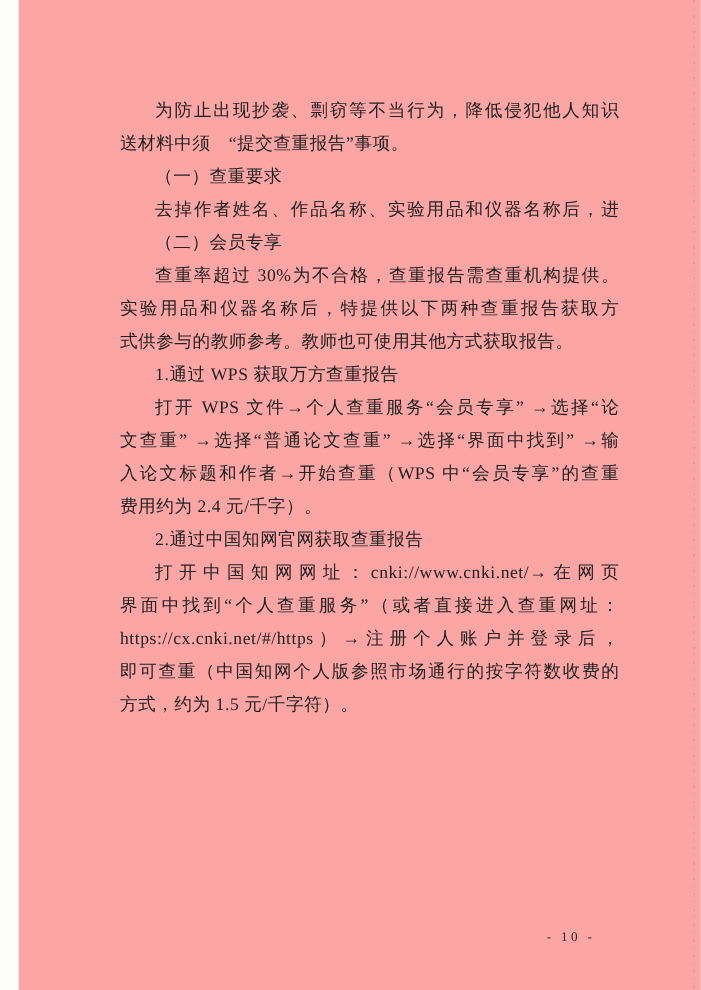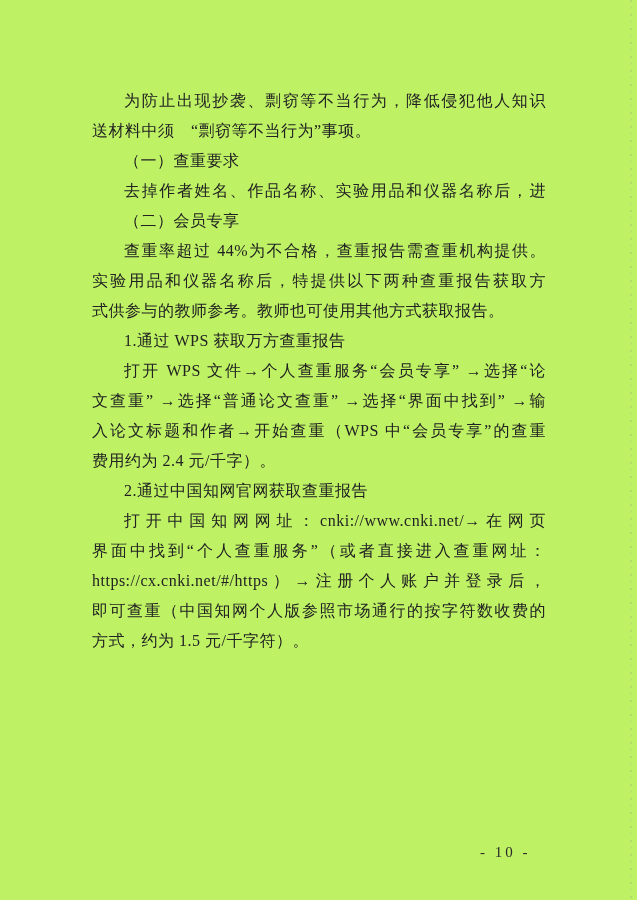--- a/index.html
+++ b/index.html
@@ -10,21 +10,22 @@
     width: 637px;
     height: 900px;
     background: #fdfdfc;
     font-family: "Liberation Serif", "DejaVu Serif", serif;
     position: relative;
     overflow: hidden;
   }
   .page {
     position: absolute;
     inset: 0;
-    background: #bef264;
+    background: #fca5a5;
+    margin-left: 17px;
   }
   .text-block {
     position: absolute;
     left: 92px;
     top: 86px;
     width: 454px;
   }
   .line {
     height: 30px;
     line-height: 30px;
@@ -38,21 +39,21 @@
   .line.indent {
     text-indent: 2em;
   }
   .line.fill {
     text-align-last: justify;
   }
   .page-number {
     position: absolute;
     left: 480px;
     top: 844px;
-    font-size: 15px;
+    font-size: 12px;
     color: #2a2a2a;
     letter-spacing: 3px;
   }
   .scan-noise {
     position: absolute;
     right: 5px;
     top: 0;
     width: 2px;
     height: 100%;
     background: repeating-linear-gradient(
@@ -67,25 +68,25 @@
       rgba(255,255,255,0) 14px
     );
   }
 </style>
 </head>
 <body>
 
 <div class="page">
   <div class="text-block" id="text-block">
       <div class="line indent fill">为防止出现抄袭、剽窃等不当行为，降低侵犯他人知识</div>
-      <div class="line">送材料中须　“剽窃等不当行为”事项。</div>
+      <div class="line">送材料中须　“提交查重报告”事项。</div>
       <div class="line indent">（一）查重要求</div>
       <div class="line indent fill">去掉作者姓名、作品名称、实验用品和仪器名称后，进</div>
       <div class="line indent">（二）会员专享</div>
-      <div class="line indent fill">查重率超过 44%为不合格，查重报告需查重机构提供。</div>
+      <div class="line indent fill">查重率超过 30%为不合格，查重报告需查重机构提供。</div>
       <div class="line fill">实验用品和仪器名称后，特提供以下两种查重报告获取方</div>
       <div class="line">式供参与的教师参考。教师也可使用其他方式获取报告。</div>
       <div class="line indent">1.通过 WPS 获取万方查重报告</div>
       <div class="line indent fill">打开 WPS 文件→个人查重服务“会员专享” →选择“论</div>
       <div class="line fill">文查重” →选择“普通论文查重” →选择“界面中找到” →输</div>
       <div class="line fill">入论文标题和作者→开始查重（WPS 中“会员专享”的查重</div>
       <div class="line">费用约为 2.4 元/千字）。</div>
       <div class="line indent">2.通过中国知网官网获取查重报告</div>
       <div class="line indent fill">打开中国知网网址：cnki://www.cnki.net/→在网页</div>
       <div class="line fill">界面中找到“个人查重服务”（或者直接进入查重网址：</div>

